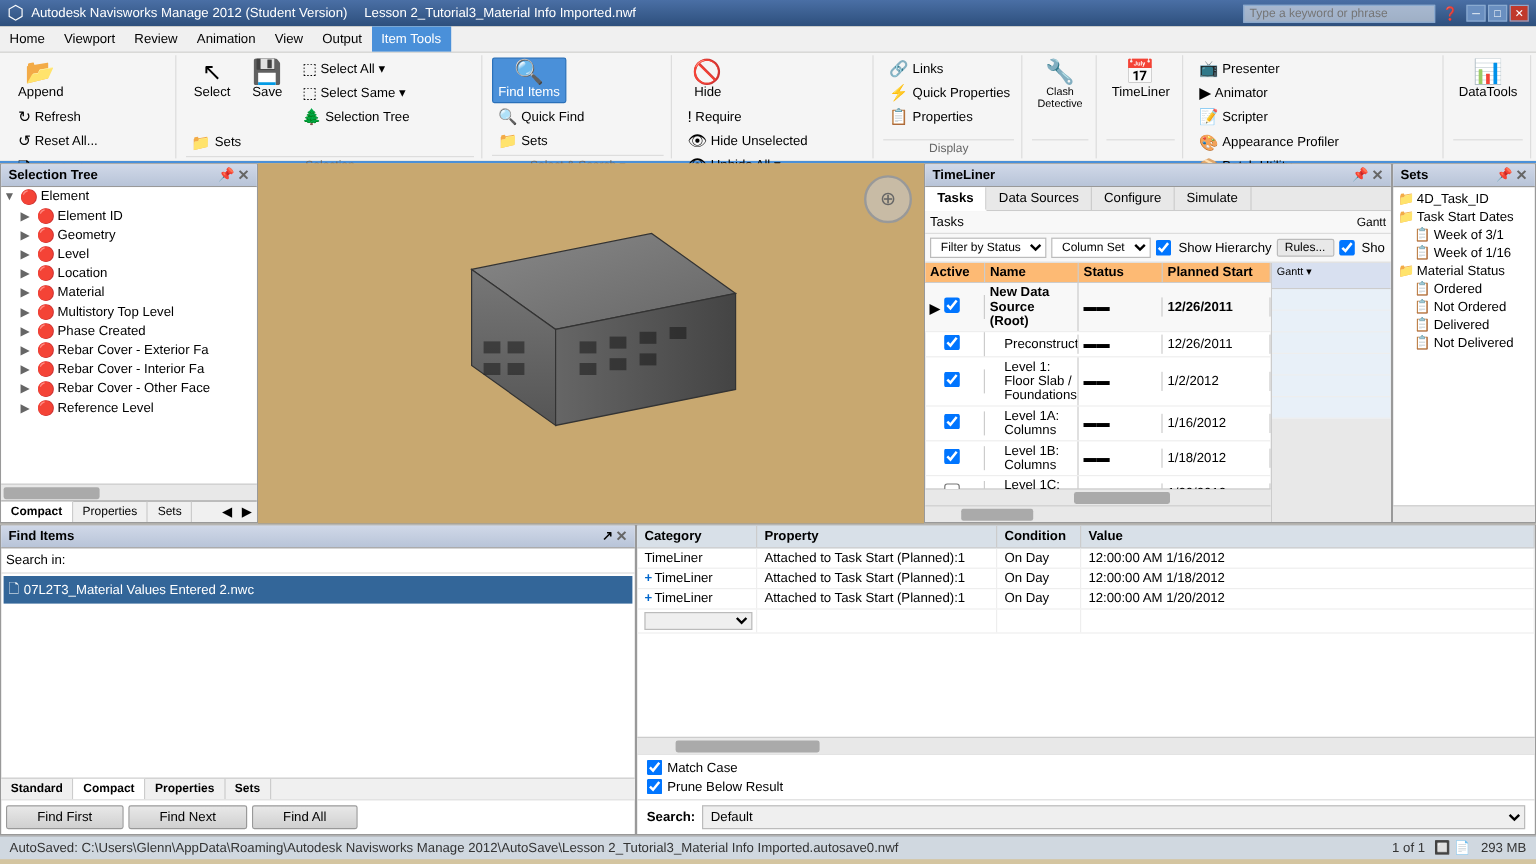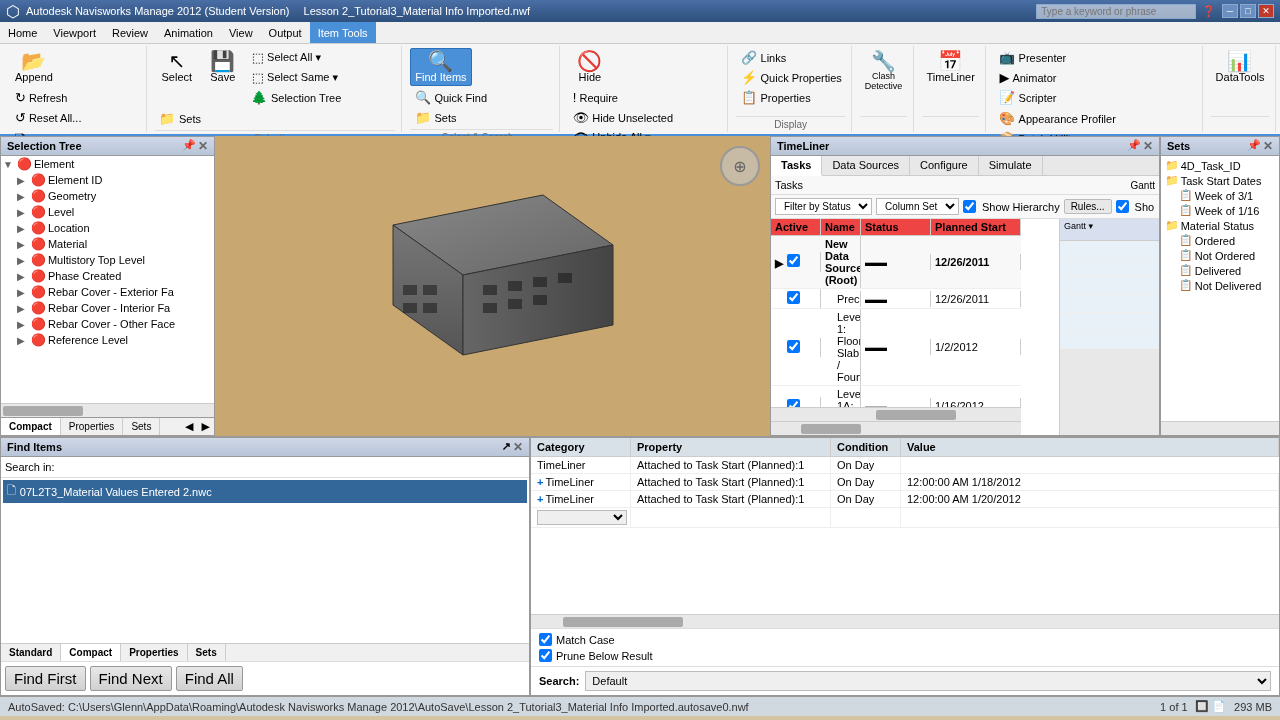--- a/index.html
+++ b/index.html
@@ -219,21 +219,21 @@
     }
     .tl-select {
       padding: 1px 4px;
       font-size: 10px;
       border: 1px solid #bbb;
       background: white;
     }
     .tl-checkbox { margin-right: 2px; }
     .tl-table-header {
       display: flex;
-      background: #ef4444;
+      background: #fdba74;
       border-bottom: 1px solid #ccc;
       font-weight: bold;
       font-size: 10px;
     }
     .tl-col { padding: 2px 4px; border-right: 1px solid #ccc; overflow: hidden; }
     .tl-col-active { width: 50px; }
     .tl-col-name { flex: 1; }
     .tl-col-status { width: 70px; }
     .tl-col-date { width: 90px; }
     .tl-rows { flex: 1; overflow-y: auto; }
@@ -244,21 +244,20 @@
       cursor: pointer;
     }
     .tl-row.root { background: #f8f8f8; font-weight: bold; }
     .tl-indent-1 { padding-left: 16px; }
     .gantt-area {
       width: 100px;
       background: #e8e8e8;
       border-left: 1px solid #ccc;
       font-size: 9px;
       overflow: hidden;
-      margin-left: 38px;
     }
 
     
     #sets-panel {
       width: 120px;
       background: white;
       border: 1px solid #999;
       display: flex;
       flex-direction: column;
     }
@@ -313,25 +312,25 @@
       font-weight: bold;
     }
     .find-tab.active { background: white; font-weight: bold; }
     .find-buttons {
       display: flex;
       gap: 4px;
       padding: 4px;
       border-top: 1px solid #ddd;
     }
     .find-btn {
-      padding: 3px 8px;
+      padding: 3px 25px;
       background: linear-gradient(to bottom, #e8e8e8, #d0d0d0);
       border: 1px solid #999;
       cursor: pointer;
-      font-size: 15px;
+      font-size: 11px;
       border-radius: 2px;
     }
 
     
     #cat-prop-table {
       flex: 1;
       background: white;
       border: 1px solid #999;
       display: flex;
       flex-direction: column;
@@ -965,20 +964,21 @@
       <div class="cat-col cat-col-cat">Category</div>
       <div class="cat-col cat-col-prop">Property</div>
       <div class="cat-col cat-col-cond">Condition</div>
       <div class="cat-col cat-col-val">Value</div>
     </div>
     <div class="cat-rows">
       <div class="cat-row">
         <div class="cat-cell cat-cell-cat">TimeLiner</div>
         <div class="cat-cell cat-cell-prop">Attached to Task Start (Planned):1</div>
         <div class="cat-cell cat-cell-cond">On Day</div>
+        <div class="cat-cell cat-cell-val">12:00:00 AM 1/16/2012</div>
       </div>
       <div class="cat-row">
         <div class="cat-cell cat-cell-cat">
           <span class="cat-plus">+</span>TimeLiner
         </div>
         <div class="cat-cell cat-cell-prop">Attached to Task Start (Planned):1</div>
         <div class="cat-cell cat-cell-cond">On Day</div>
         <div class="cat-cell cat-cell-val">12:00:00 AM 1/18/2012</div>
       </div>
       <div class="cat-row">

